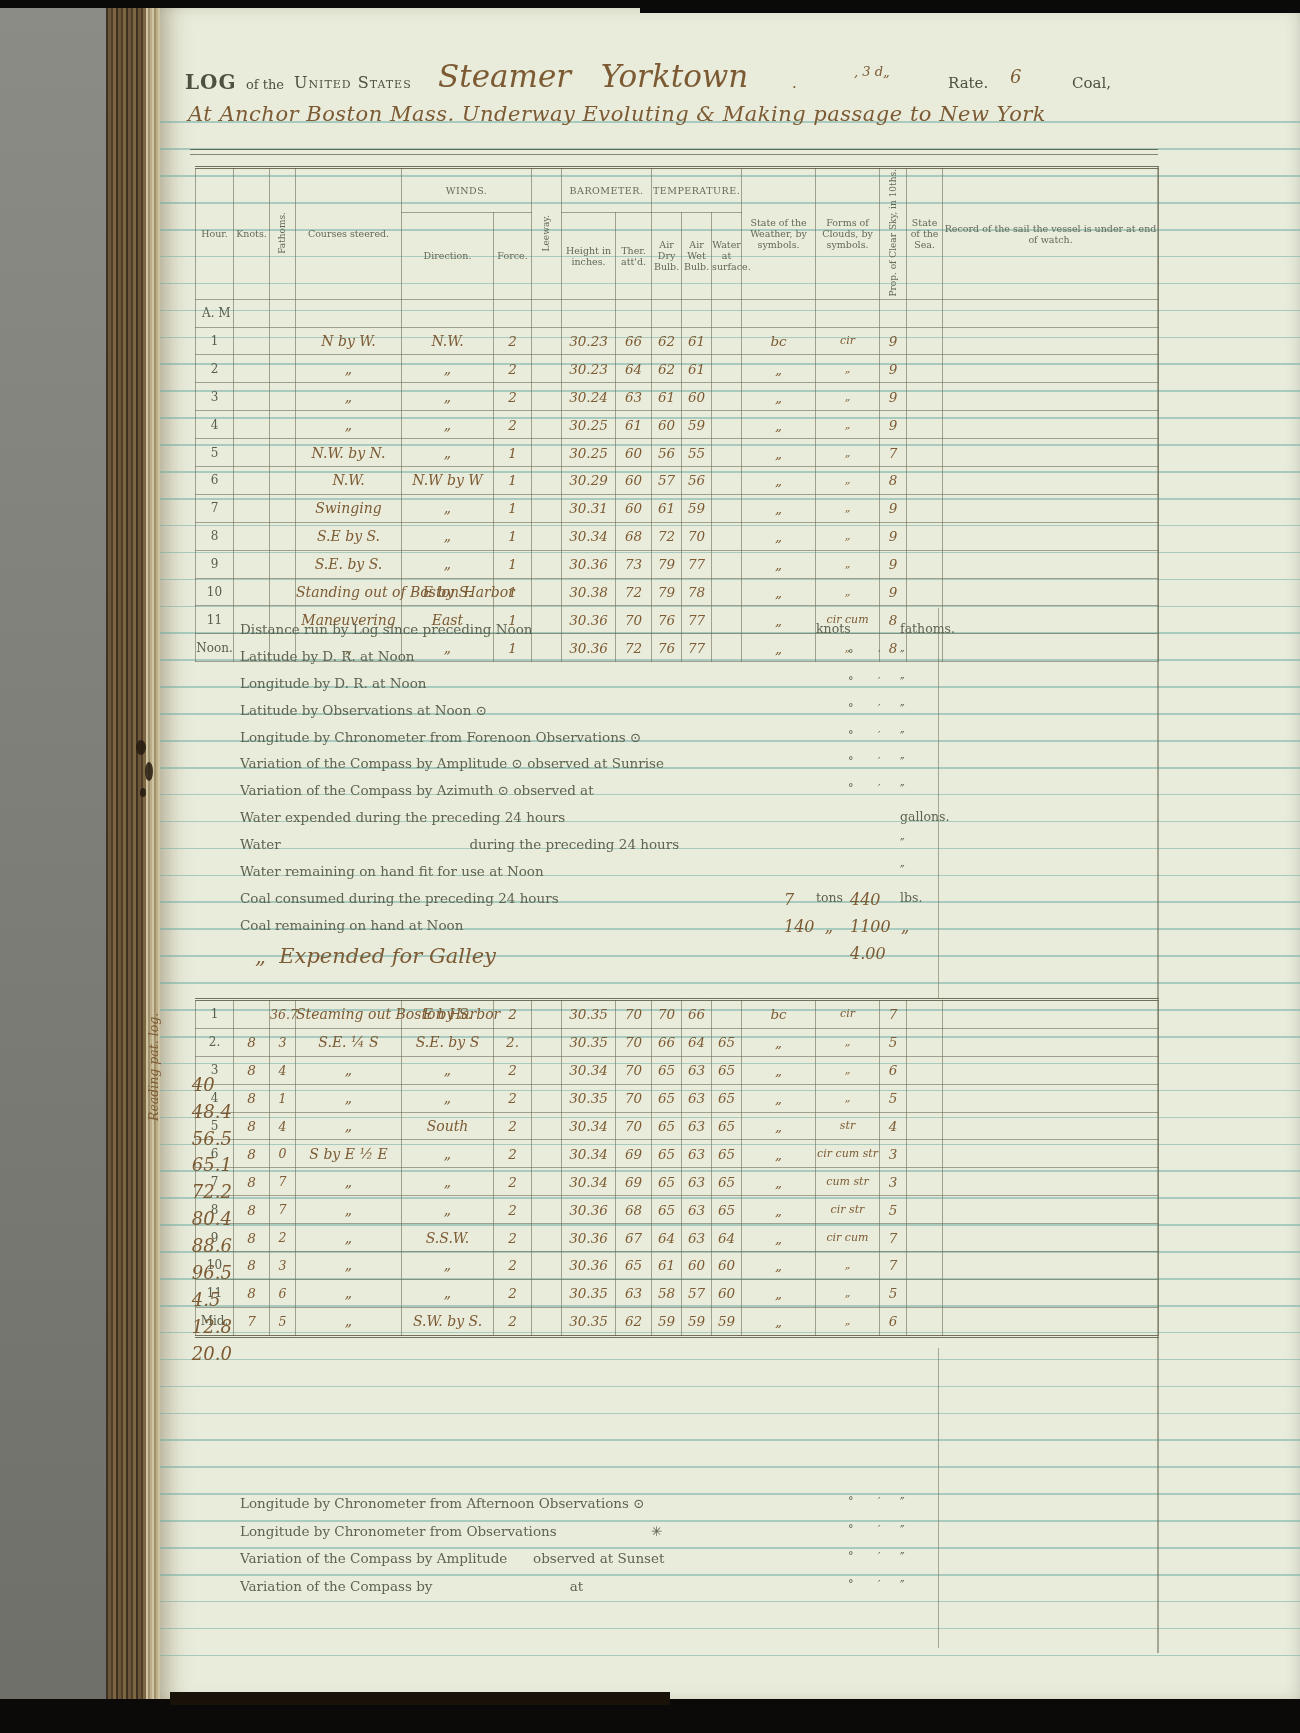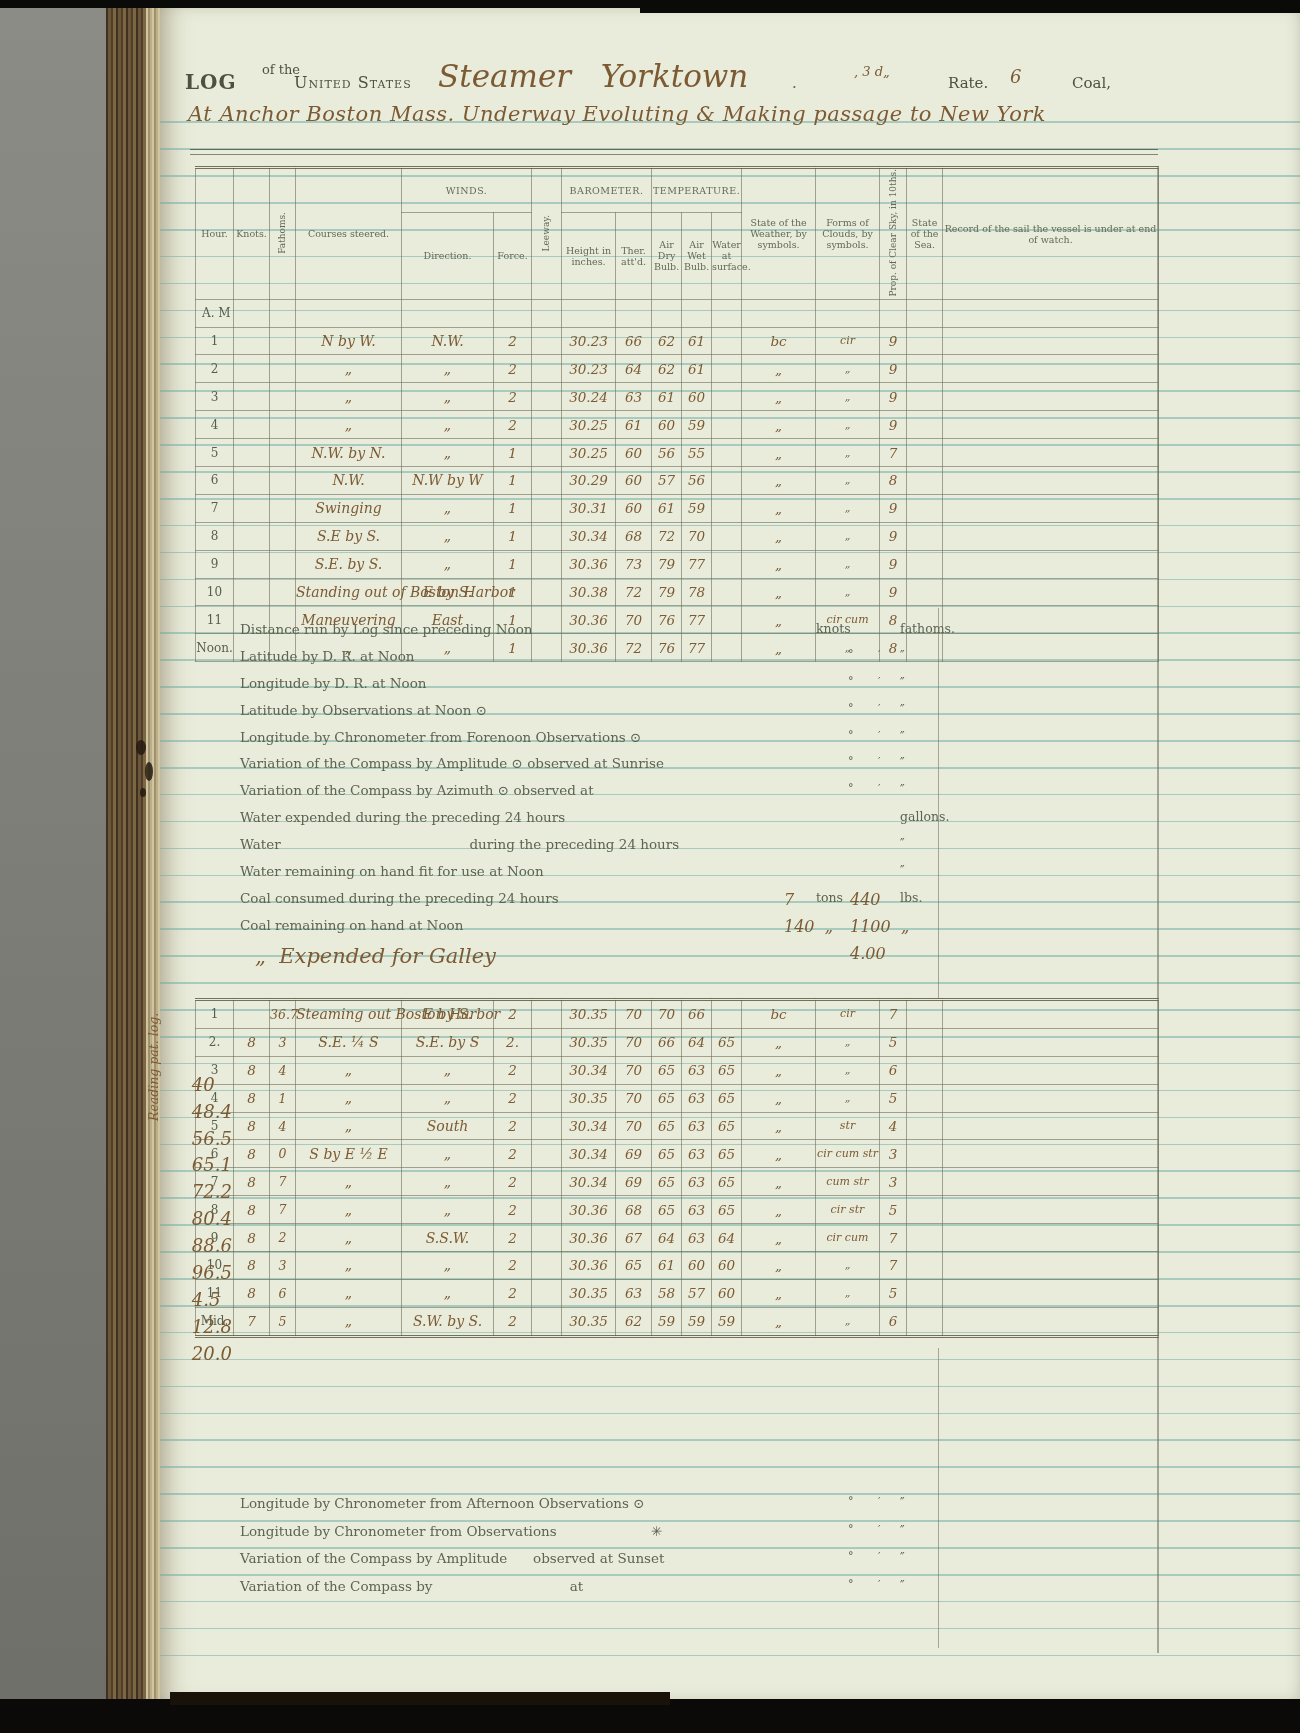--- a/index.html
+++ b/index.html
@@ -17,21 +17,21 @@
     background:#e9ecdb;
     box-shadow:inset 18px 0 26px -14px rgba(95,75,40,.5), inset -8px 0 16px -10px rgba(70,70,55,.3);}
   .ruled{position:absolute;left:0;right:0;top:88px;height:1580px;pointer-events:none;
     background:repeating-linear-gradient(180deg, rgba(120,175,170,0) 0 25.3px, rgba(105,168,162,.5) 25.3px 26.9px);}
   
   .printed{color:#5d6450;}
   .hw{font-family:"DejaVu Serif","Liberation Serif",serif;font-style:italic;color:#7c5a33;}
   
   .tspan{position:absolute;white-space:pre;}
   .t-log{left:25px;top:62px;font-size:20px;font-weight:bold;letter-spacing:1px;color:#4c5140;}
-  .t-ofthe{left:86px;top:54px;font-size:13px;color:#4c5140;margin-left:16px;}
+  .t-ofthe{left:86px;top:69px;font-size:13px;color:#4c5140;}
   .t-nation{left:134px;top:65px;font-size:16px;font-variant:small-caps;letter-spacing:1px;color:#4c5140;}
   .t-vessel{left:278px;top:50px;font-size:31px;}
   .t-dot{left:632px;top:66px;font-size:15px;}
   .t-ratehw{left:694px;top:56px;font-size:13px;}
   .t-rate{left:788px;top:66px;font-size:15px;color:#4c5140;}
   .t-gunshw{left:850px;top:58px;font-size:18px;}
   .t-guns{left:912px;top:66px;font-size:15px;color:#4c5140;}
   .subtitle{position:absolute;left:28px;top:94px;font-size:21px;letter-spacing:.5px;white-space:pre;}
   .dblrule{position:absolute;left:30px;top:141px;width:968px;height:4px;
     border-top:1.5px solid rgba(90,90,68,.85);border-bottom:1px solid rgba(90,90,68,.7);}

